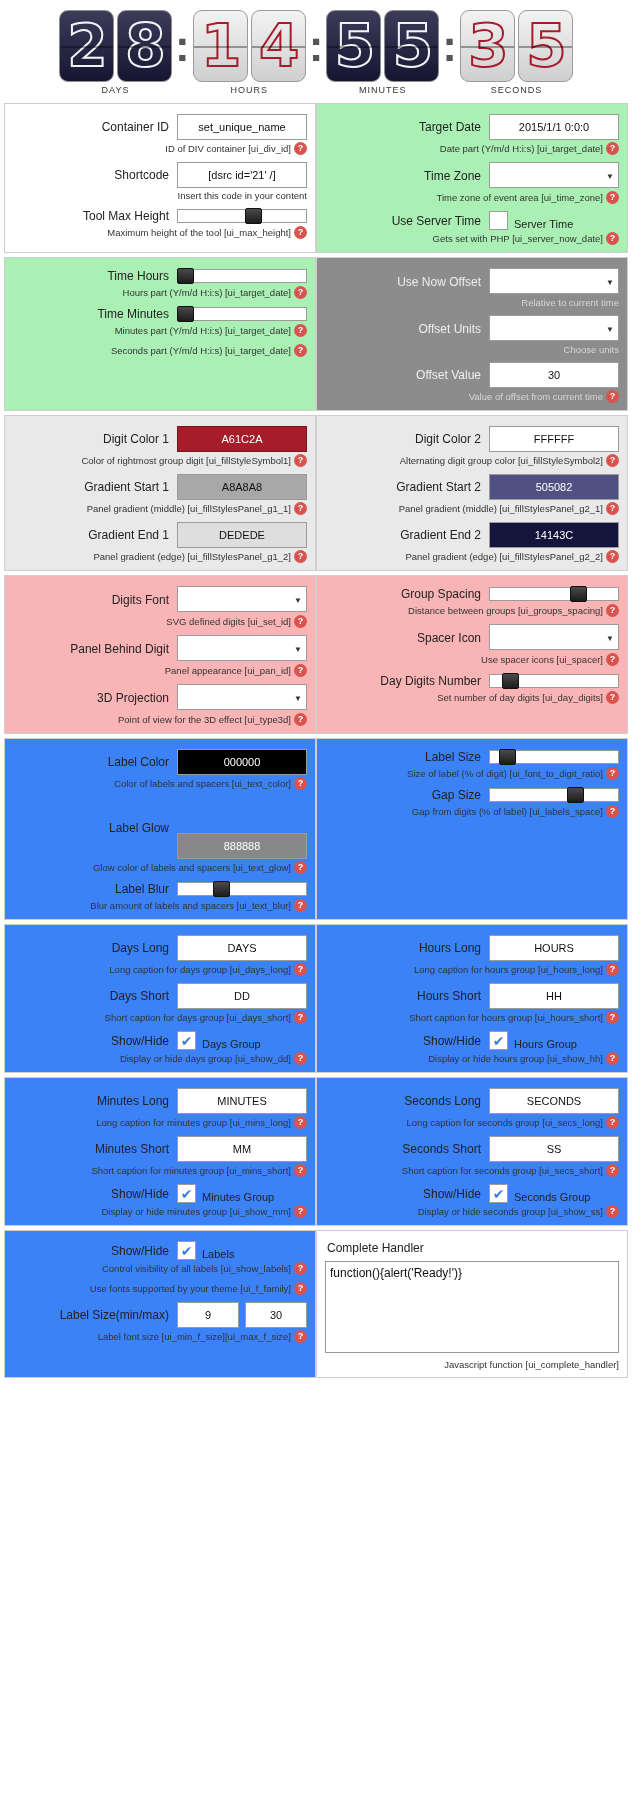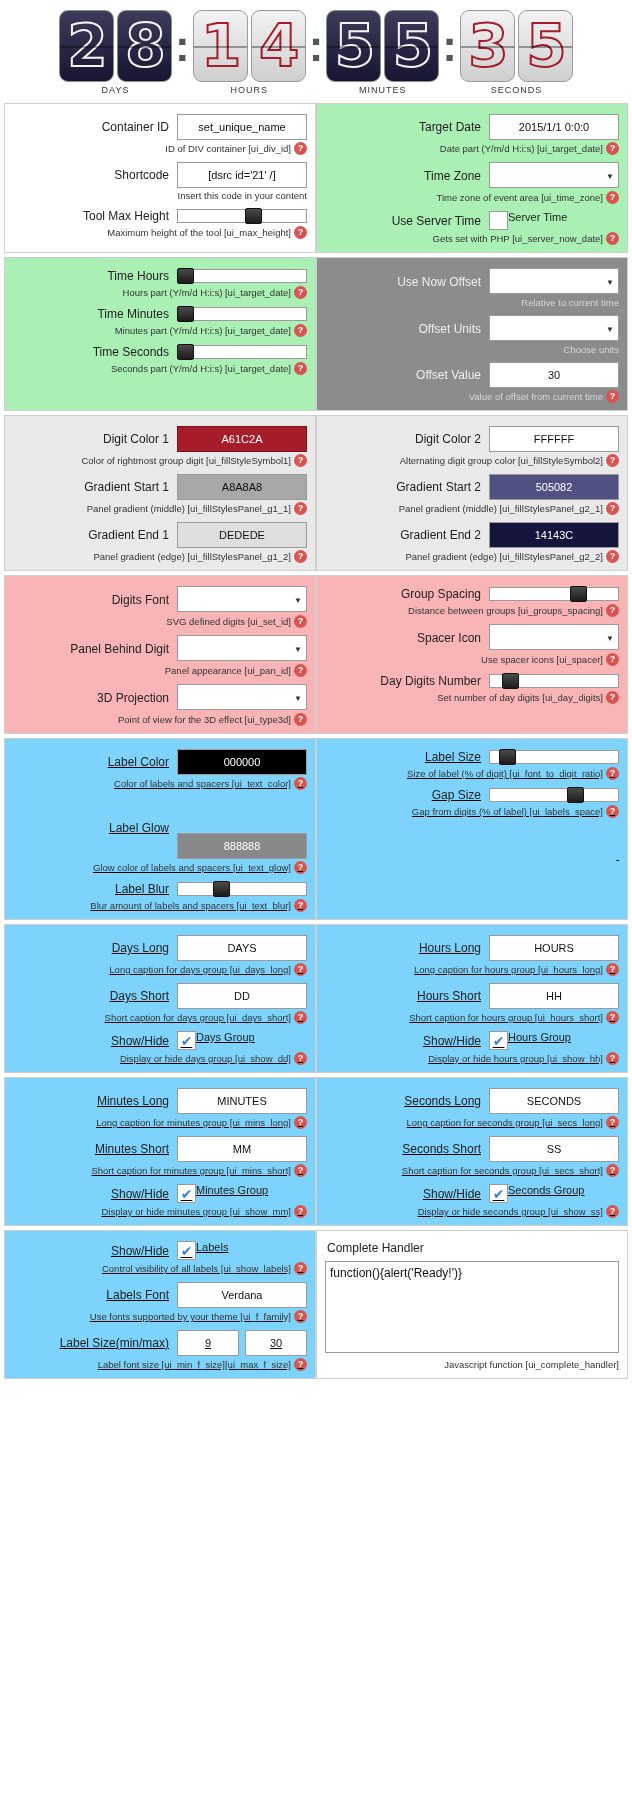--- a/index.html
+++ b/index.html
@@ -86,21 +86,21 @@
     padding: 8px 8px 6px 8px;
     border: 1px solid #cfcfcf;
     margin: 2px 0;
   }
   
   .bg-white  { background: #ffffff; }
   .bg-green  { background: #aaf0b4; }
   .bg-gray   { background: #8c8c8c; }
   .bg-lgray  { background: #e9e9e9; }
   .bg-pink   { background: #f9b5b5; }
-  .bg-yellow { background: #7dd3fc; text-decoration: underline; }
+  .bg-yellow { background: #3b82f6; }
 
   .row {
     display: flex;
     align-items: center;
     justify-content: flex-end;
     gap: 8px;
     margin-top: 2px;
   }
   .row .lbl {
     font-size: 12px;
@@ -175,21 +175,21 @@
   .slider .knob {
     position: absolute;
     width: 17px; height: 16px;
     background: linear-gradient(#4a4a4a, #1c1c1c);
     border: 1px solid #111;
     border-radius: 2px;
     top: 0;
   }
 
   
-  .checkwrap { display: flex; align-items: flex-start; }
+  .checkwrap { display: flex; align-items: flex-end; gap: 6px; }
   .chk {
     width: 19px; height: 19px;
     border: 1px solid #9b9b9b;
     background: #fff;
     display: inline-flex;
     align-items: center; justify-content: center;
     color: #3b7ddd;
     font-size: 14px;
     line-height: 1;
     flex: 0 0 19px;
@@ -390,29 +390,20 @@
             <div class="track"></div>
             <div class="knob" style="left:0%"></div>
           </div>
         </div>
       </div>
       <div class="hint">
         <span>Minutes part (Y/m/d H:i:s) [ui_target_date]</span>
         <span class="qmark">?</span>
       </div>
 
-      <div class="row">
-        <div class="lbl">Time Seconds</div>
-        <div class="ctl">
-          <div class="slider">
-            <div class="track"></div>
-            <div class="knob" style="left:0%"></div>
-          </div>
-        </div>
-      </div>
       <div class="hint">
         <span>Seconds part (Y/m/d H:i:s) [ui_target_date]</span>
         <span class="qmark">?</span>
       </div>
     </div>
 
     <div class="panel bg-gray">
       <div class="row">
         <div class="lbl">Use Now Offset</div>
         <div class="ctl">
@@ -805,24 +796,20 @@
             <span class="chk">✔</span>
             <span class="chk-label">Labels</span>
           </div>
         </div>
       </div>
       <div class="hint">
         <span>Control visibility of all labels [ui_show_labels]</span>
         <span class="qmark">?</span>
       </div>
 
-      <div class="row">
-        <div class="lbl">Labels Font</div>
-        <div class="ctl"><input class="txt" value="Verdana" style=""></div>
-      </div>
       <div class="hint">
         <span>Use fonts supported by your theme [ui_f_family]</span>
         <span class="qmark">?</span>
       </div>
 
       <div class="row">
         <div class="lbl">Label Size(min/max)</div>
         <div class="pair">
           <input class="txt" value="9" style="">
           <input class="txt" value="30" style="">

